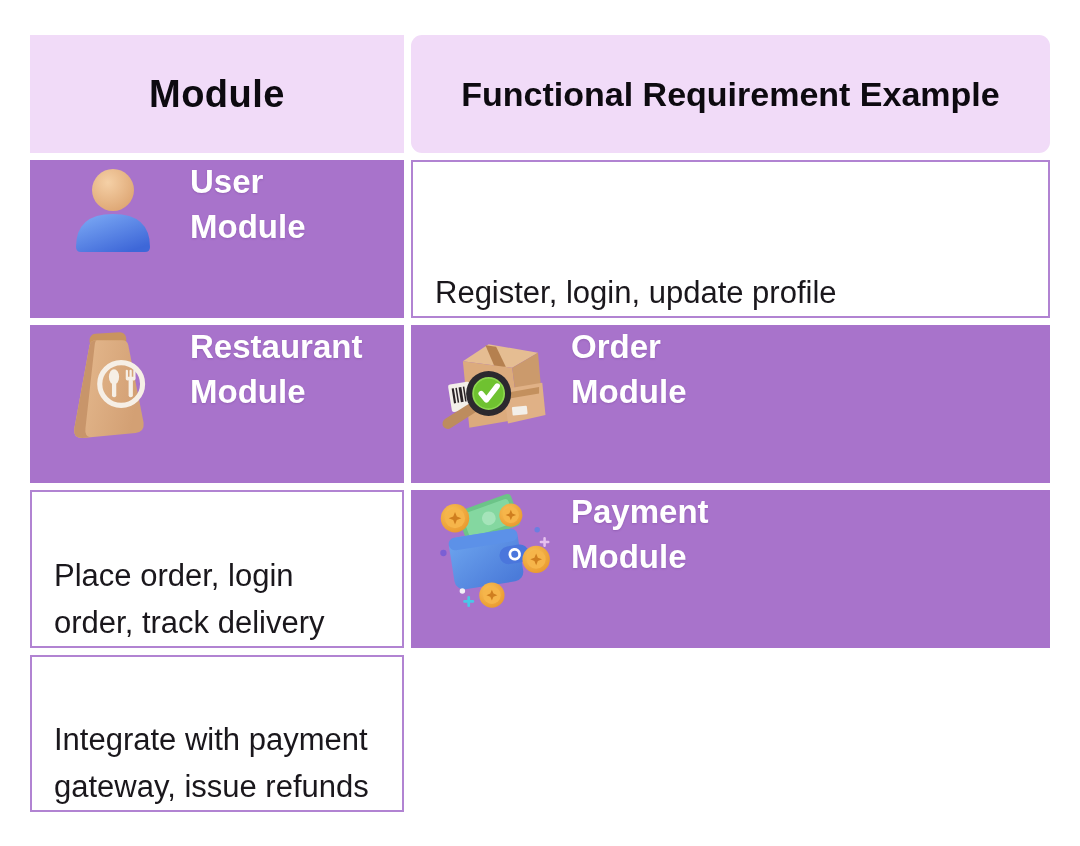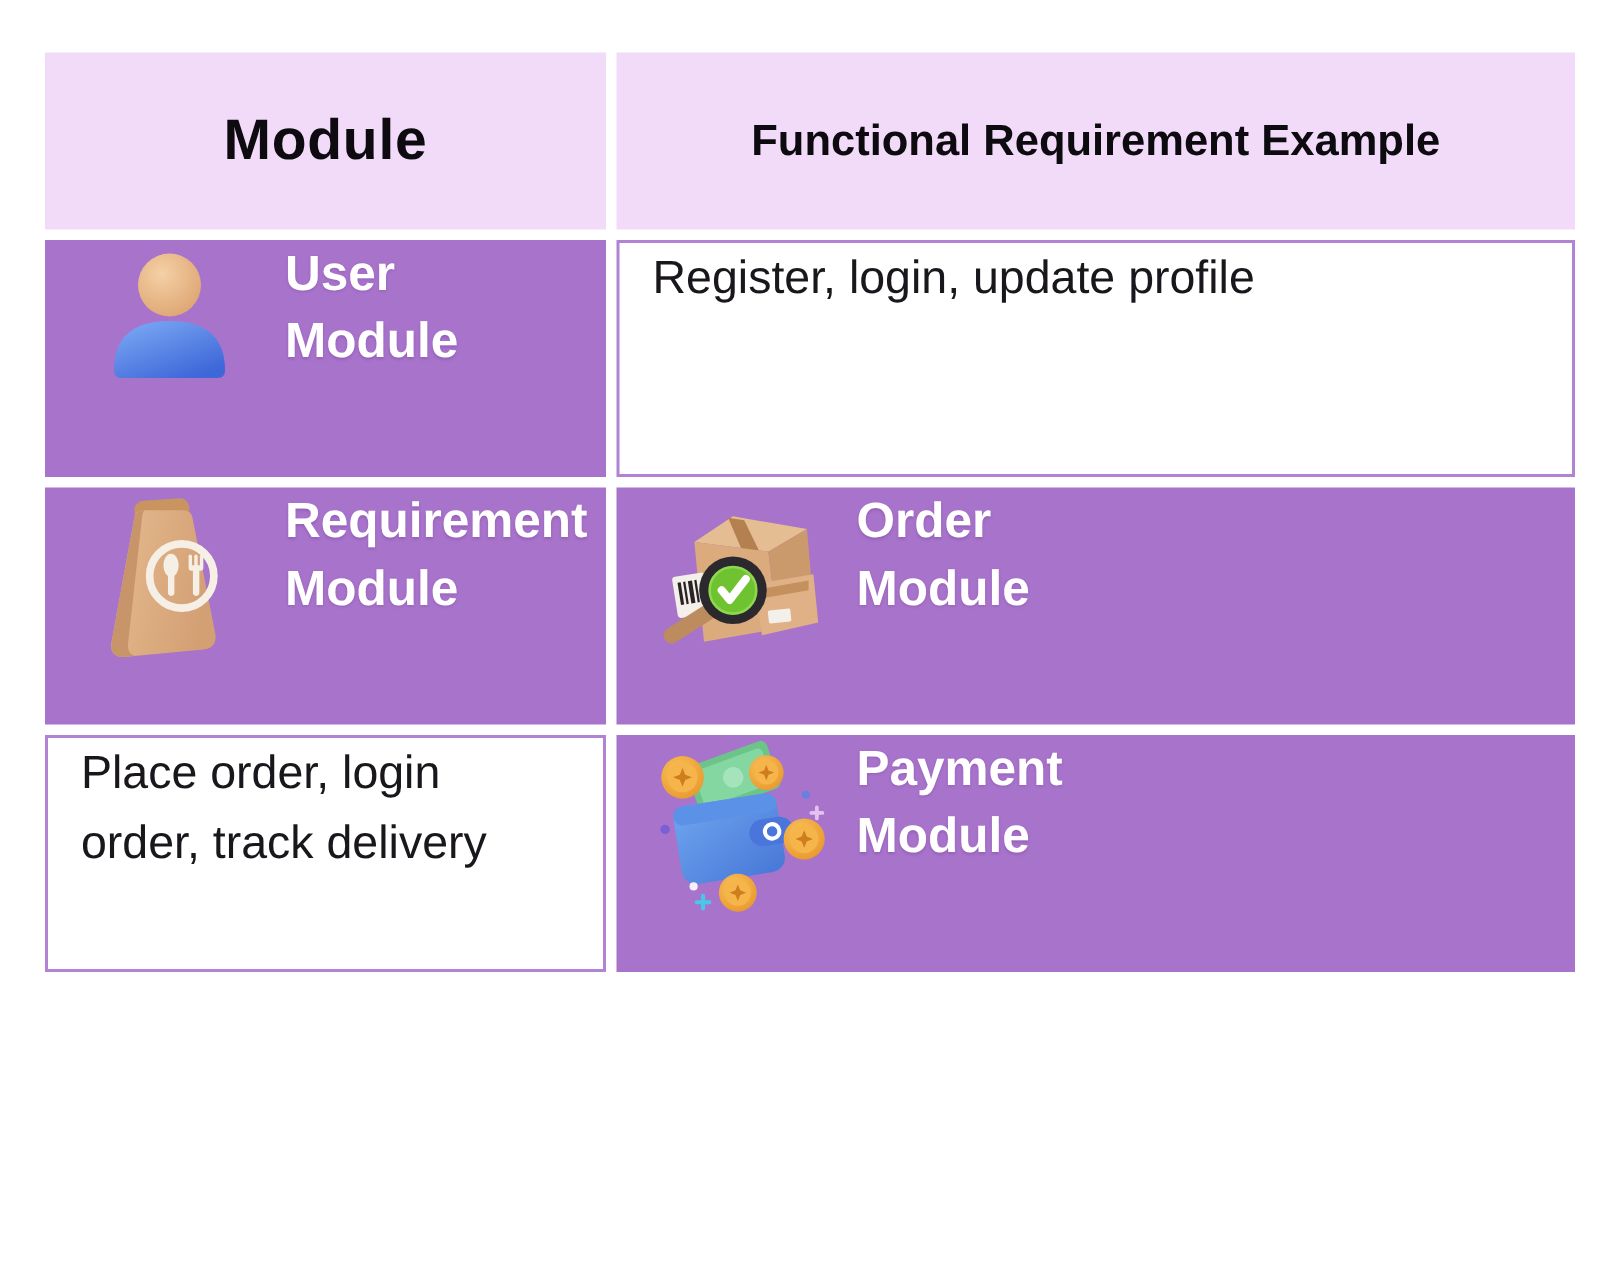--- a/index.html
+++ b/index.html
@@ -19,21 +19,21 @@
     column-gap: 7px; row-gap: 7px;
   }
   .header-cell {
     background: #f1dbf8;
     display: flex; align-items: center; justify-content: center;
     text-align: center;
     color: #0d0a10;
     font-weight: 800;
   }
   .header-cell.hleft { font-size: 38px; letter-spacing: 0.5px; }
-  .header-cell.hright { font-size: 29px; line-height: 1.25; padding: 0 40px; }
+  .header-cell.hright { font-size: 34px; line-height: 1.25; padding: 0 40px; border-radius: 11px; }
   .module-cell {
     background: #a873cb;
     display: flex; align-items: flex-start;
     padding-left: 24px;
     box-sizing: border-box;
   }
   .icon-wrap {
     width: 118px; min-width: 118px;
     display: flex; align-items: center; justify-content: center;
   }
@@ -42,21 +42,21 @@
     color: #ffffff;
     font-size: 33px; font-weight: 700;
     line-height: 1.35;
     white-space: pre-line;
     text-shadow: 0 1px 2px rgba(90,40,120,0.25);
   }
   .example-cell {
     background: #ffffff;
     border: 2px solid #b183d2;
     box-sizing: border-box;
-    display: flex; align-items: flex-start;
+    display: flex; align-items: flex-end;
     padding: 0 28px 0 22px;
   }
   .example-text {
     color: #1a171c;
     font-size: 31px; font-weight: 400;
     line-height: 1.5;
   }
 </style>
 </head>
 <body>
@@ -110,21 +110,21 @@
           <circle cx="58" cy="57" r="21" fill="none" stroke="#f6efe6" stroke-width="5"></circle>
           <ellipse cx="51" cy="50" rx="5" ry="7.5" fill="#f6efe6"></ellipse>
           <rect x="49" y="55" width="4.2" height="15" rx="2" fill="#f6efe6"></rect>
           <rect x="62.5" y="43" width="2.2" height="9" rx="1.1" fill="#f6efe6"></rect>
           <rect x="66.2" y="43" width="2.2" height="9" rx="1.1" fill="#f6efe6"></rect>
           <rect x="69.9" y="43" width="2.2" height="9" rx="1.1" fill="#f6efe6"></rect>
           <rect x="62.5" y="50" width="9.6" height="3.5" rx="1.7" fill="#f6efe6"></rect>
           <rect x="65.3" y="52" width="4.2" height="18" rx="2" fill="#f6efe6"></rect>
         </svg>
       </span>
-      <span class="module-label">Requirement
+      <span class="module-label">Restaurant
 Module</span>
     </div>
 
     <div class="module-cell">
       <span class="icon-wrap">
         <svg width="122" height="122" viewBox="0 0 110 110" aria-hidden="true">
           <polygon points="26,32 50,16 96,24 72,38" fill="#e5bd92"></polygon>
           <polygon points="47,17 57,18.5 66,37 56,38" fill="#b5804f"></polygon>
           <polygon points="26,32 72,38 78,86 32,94" fill="#dcab7d"></polygon>
           <polygon points="72,38 96,24 100,70 78,86" fill="#cb9a6c"></polygon>
@@ -199,15 +199,18 @@
           <circle cx="8" cy="56" r="3" fill="#7b5fd4"></circle>
           <circle cx="97" cy="34" r="2.6" fill="#6a7fe0"></circle>
           <path d="M32 98 v8 M28 102 h8" stroke="#49c7e8" stroke-width="2.6" stroke-linecap="round"></path>
           <path d="M104 42 v7 M100.5 45.5 h7" stroke="#e6c1ee" stroke-width="2.4" stroke-linecap="round"></path>
           <circle cx="26" cy="92" r="2.6" fill="#f3f0f7"></circle>
         </svg>
       </span>
       <span class="module-label">Payment
 Module</span>
     </div>
+    <div class="example-cell">
+      <span class="example-text">Integrate with payment gateway, issue refunds</span>
+    </div>
 
   </div>
 </div>
 
 </body></html>

